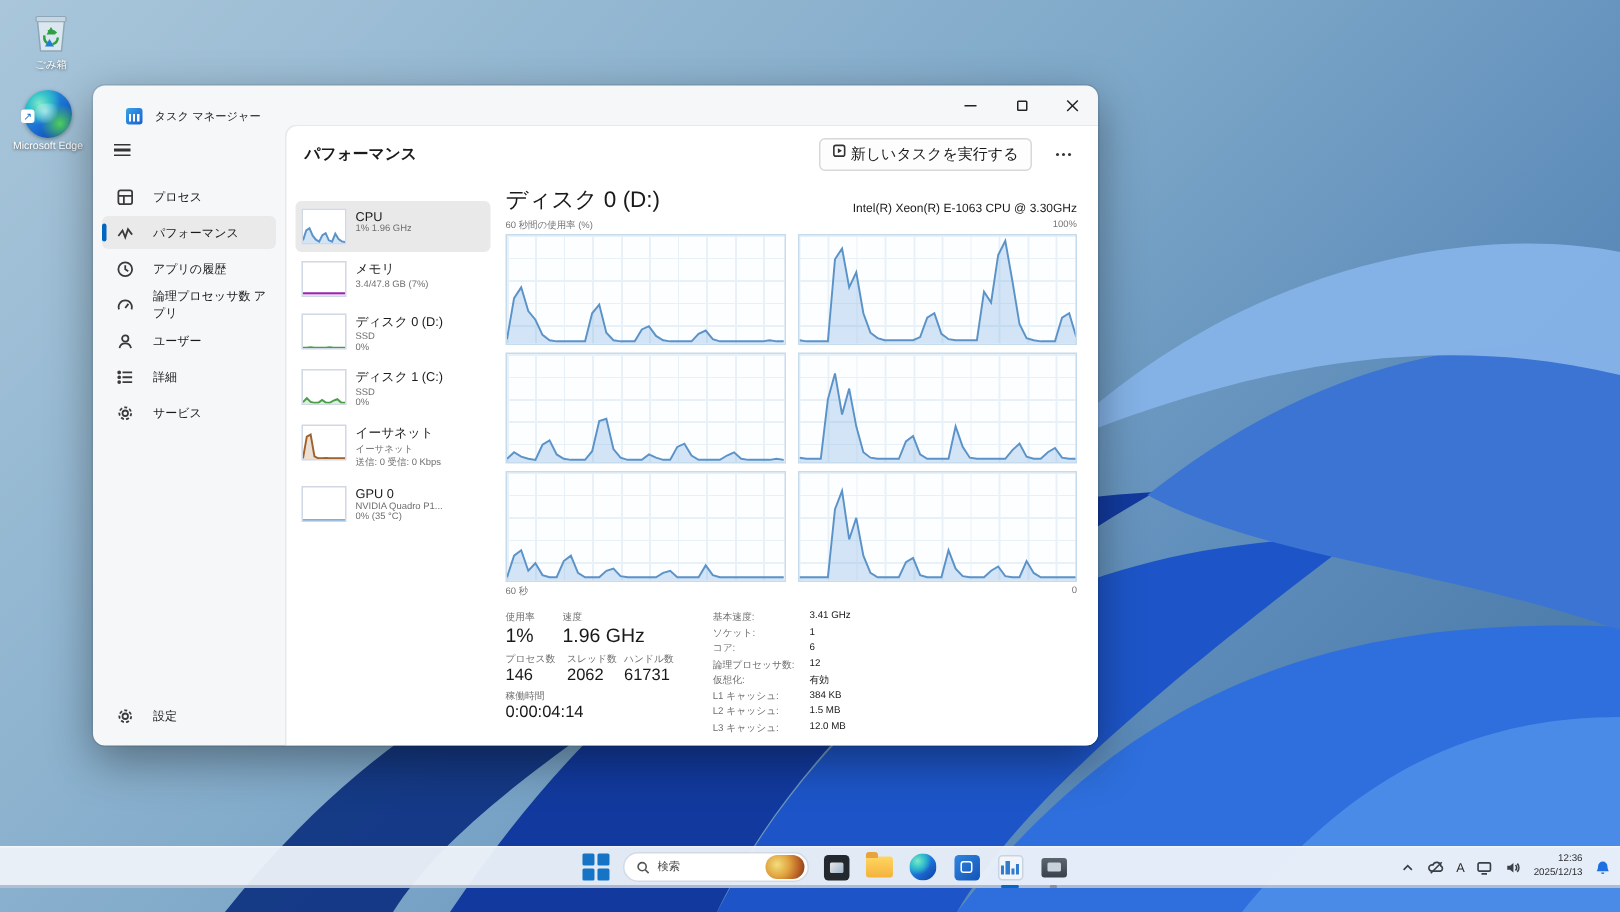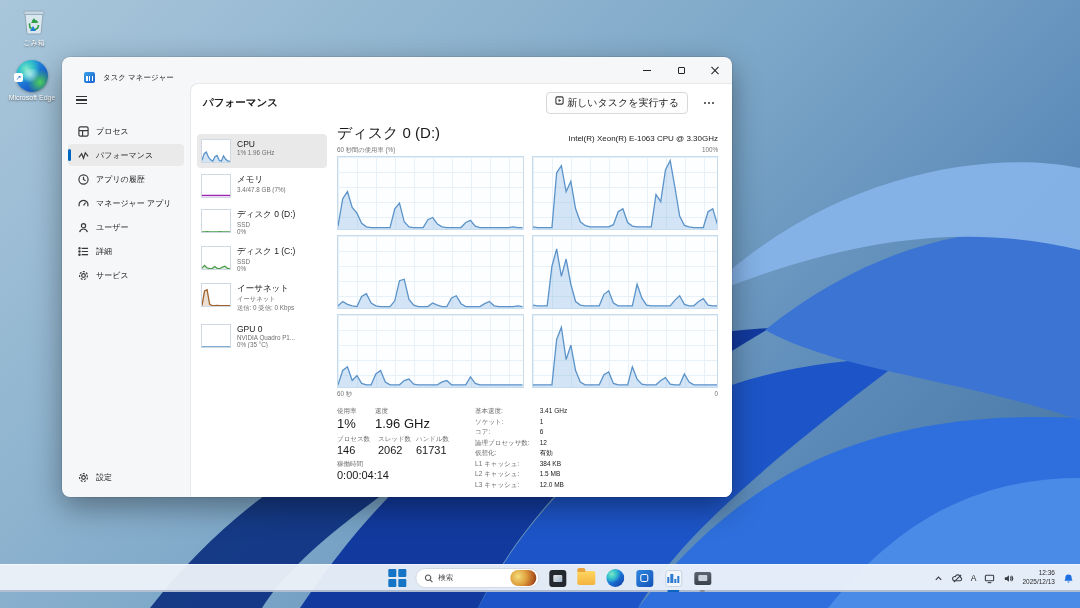--- a/index.html
+++ b/index.html
@@ -27,21 +27,21 @@
   .glyph-max { width:7px; height:7px; border:1px solid #222; border-radius:1px; }
   .glyph-close { width:8px; height:8px; position:relative; }
   .glyph-close::before,.glyph-close::after { content:""; position:absolute; left:-1px; top:3.5px; width:10px; height:1px; background:#222; }
   .glyph-close::before { transform:rotate(45deg);} .glyph-close::after { transform:rotate(-45deg);}
 
   .win-body { flex:1; display:flex; min-height:0; }
   
   .sidebar { width:128px; flex:0 0 auto; display:flex; flex-direction:column; padding:4px 0 8px; }
   .hamburger { width:26px; height:22px; margin:2px 0 8px 10px; display:flex; flex-direction:column; justify-content:center; gap:2.5px; border-radius:4px; }
   .hamburger div { width:11px; height:1.2px; background:#333; margin-left:4px; }
-  .side-item { position:relative; height:22px; margin:1px 6px; border-radius:4px; display:flex; align-items:center; gap:7px; padding-left:10px; font-size:8px; color:#1a1a1a; }
+  .side-item { position:relative; height:22px; margin:1px 6px; border-radius:4px; display:flex; align-items:center; gap:13px; padding-left:10px; font-size:8px; color:#1a1a1a; }
   .side-item.active { background:#eaeaea; }
   .side-item.active::before { content:""; position:absolute; left:0; top:5px; width:3px; height:12px; border-radius:2px; background:#0067c0; }
   .side-item svg { width:11px; height:11px; stroke:#3a3a3a; fill:none; stroke-width:1.3; flex:0 0 auto; }
   .side-spacer { flex:1; }
 
   
   .content { flex:1; background:#fff; border:1px solid #e8e8e8; border-right:none; border-bottom:none; border-top-left-radius:8px; display:flex; flex-direction:column; min-width:0; }
   .content-header { display:flex; align-items:center; padding:8px 10px 4px 12px; }
   .page-title { font-size:10.5px; font-weight:bold; color:#1a1a1a; }
   .run-task { margin-left:auto; display:flex; align-items:flex-start; gap:3px; border:1px solid #d8d8d8; background:#fdfdfd; border-radius:4px; padding:3px 8px; font-size:10px; color:#1a1a1a; }
@@ -193,21 +193,21 @@
               <circle cx="6" cy="6" r="5"></circle>
               <polyline points="6,3 6,6 8.2,7.4"></polyline>
             </svg>
           <span>アプリの履歴</span>
         </div>
         <div class="side-item">
           <svg viewBox="0 0 12 12">
               <path d="M1.5,9 a4.8,4.8 0 1 1 9,0"></path>
               <line x1="6" y1="8" x2="8.3" y2="5"></line>
             </svg>
-          <span>マネージャー アプリ</span>
+          <span>論理プロセッサ数 アプリ</span>
         </div>
         <div class="side-item">
           <svg viewBox="0 0 12 12">
               <circle cx="6" cy="4" r="2.3"></circle>
               <path d="M1.8,11 a4.3,4.3 0 0 1 8.4,0"></path>
             </svg>
           <span>ユーザー</span>
         </div>
         <div class="side-item">
           <svg viewBox="0 0 12 12">

